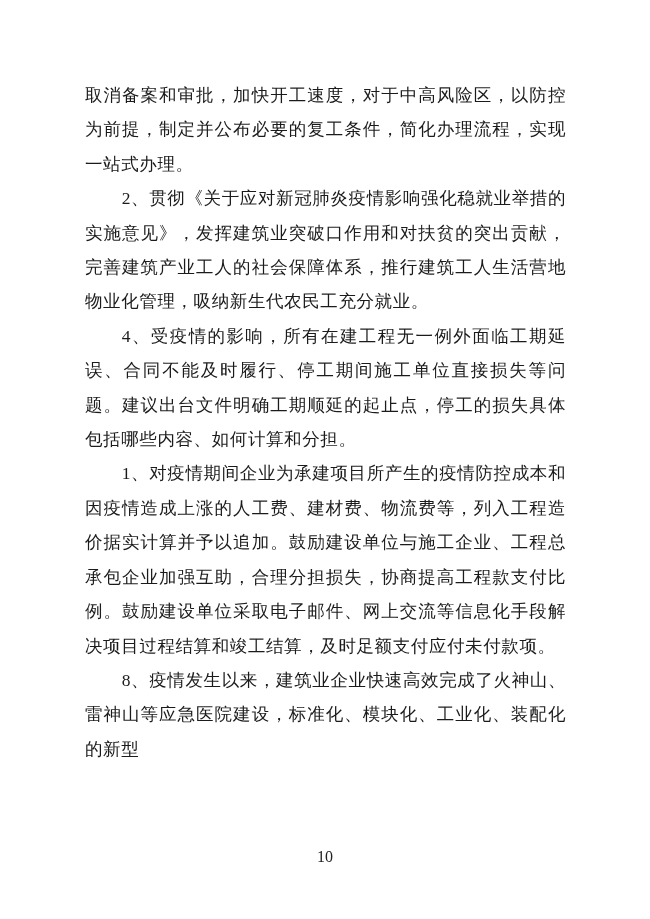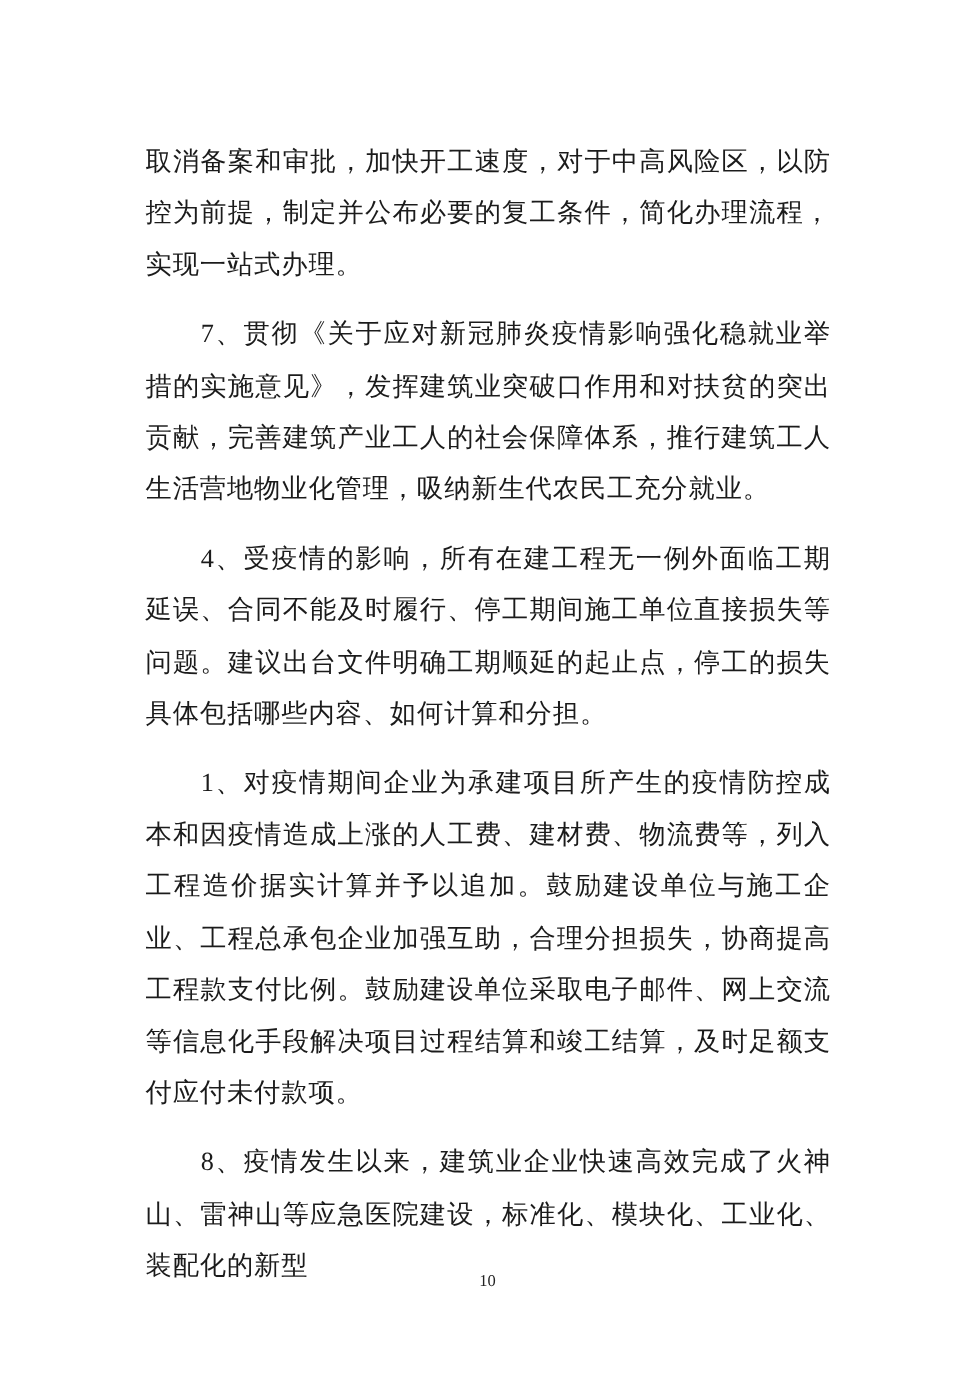--- a/index.html
+++ b/index.html
@@ -15,49 +15,49 @@
     overflow: hidden;
     font-family: "Liberation Serif", "DejaVu Serif", serif;
   }
   .content {
     position: absolute;
     top: 78px;
     left: 85px;
     width: 481px;
   }
   .content p {
-    margin: 12px;
+    margin: 0;
     padding: 0;
     font-size: 17.5px;
     line-height: 34.4px;
     letter-spacing: 0.6px;
     color: #1b1b1b;
     text-align: justify;
     text-justify: inter-ideograph;
     font-weight: 400;
   }
   .content p.indent {
     text-indent: 2.1em;
   }
   .page-number {
     position: absolute;
     top: 848px;
     left: 0;
     width: 650px;
     text-align: center;
-    font-size: 11px;
+    font-size: 16px;
     color: #222222;
     font-family: "Liberation Serif", "DejaVu Serif", serif;
   }
 </style>
 </head>
 <body>
 
 <div class="page">
   <div class="content">
     <p>取消备案和审批，加快开工速度，对于中高风险区，以防控为前提，制定并公布必要的复工条件，简化办理流程，实现一站式办理。</p>
-    <p class="indent">7、贯彻《关于应对新冠肺炎疫情影响强化稳就业举措的实施意见》，发挥建筑业突破口作用和对扶贫的突出贡献，完善建筑产业工人的社会保障体系，推行建筑工人生活营地物业化管理，吸纳新生代农民工充分就业。</p>
+    <p class="indent">2、贯彻《关于应对新冠肺炎疫情影响强化稳就业举措的实施意见》，发挥建筑业突破口作用和对扶贫的突出贡献，完善建筑产业工人的社会保障体系，推行建筑工人生活营地物业化管理，吸纳新生代农民工充分就业。</p>
     <p class="indent">4、受疫情的影响，所有在建工程无一例外面临工期延误、合同不能及时履行、停工期间施工单位直接损失等问题。建议出台文件明确工期顺延的起止点，停工的损失具体包括哪些内容、如何计算和分担。</p>
     <p class="indent">1、对疫情期间企业为承建项目所产生的疫情防控成本和因疫情造成上涨的人工费、建材费、物流费等，列入工程造价据实计算并予以追加。鼓励建设单位与施工企业、工程总承包企业加强互助，合理分担损失，协商提高工程款支付比例。鼓励建设单位采取电子邮件、网上交流等信息化手段解决项目过程结算和竣工结算，及时足额支付应付未付款项。</p>
     <p class="indent">8、疫情发生以来，建筑业企业快速高效完成了火神山、雷神山等应急医院建设，标准化、模块化、工业化、装配化的新型</p>
   </div>
   <div class="page-number">10</div>
 </div>
 
 </body></html>

